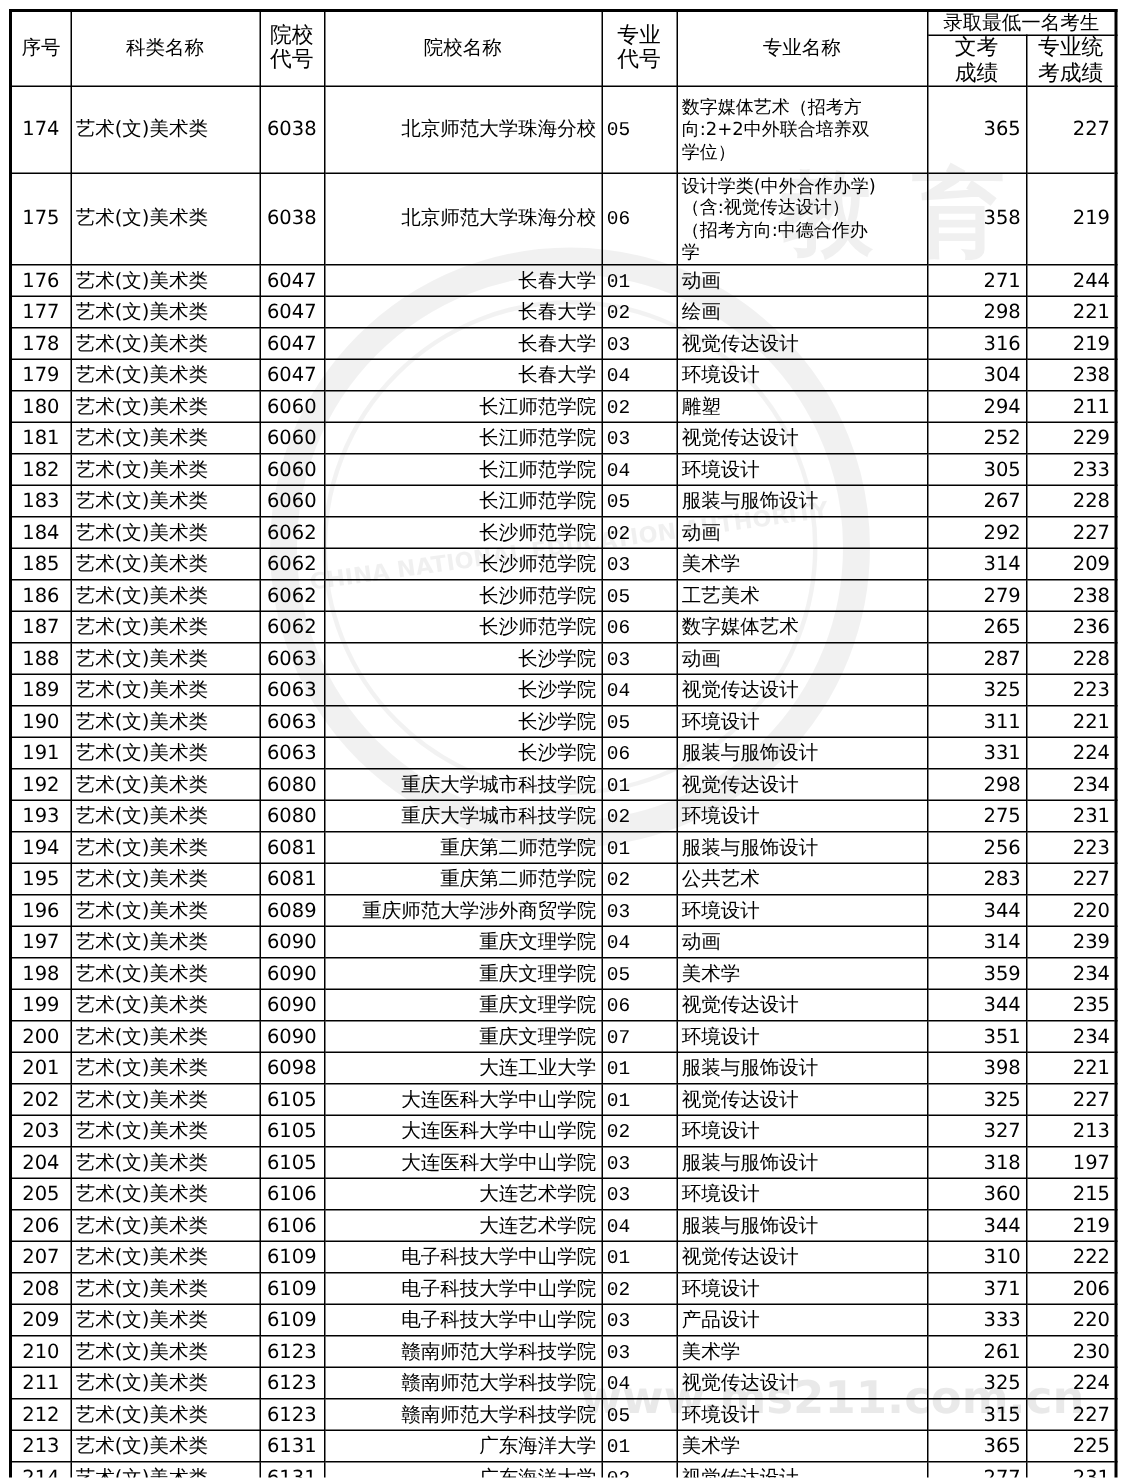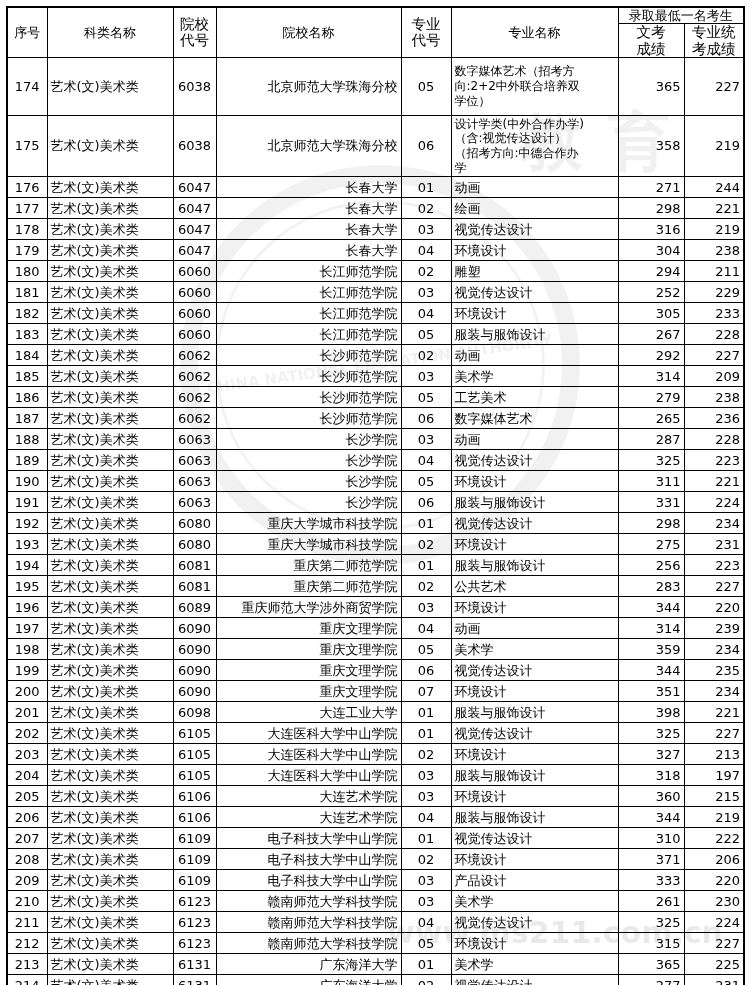--- a/index.html
+++ b/index.html
@@ -101,21 +101,21 @@
   col.c-uname    { width: 185px; }
   col.c-mcode    { width: 50px; }
   col.c-mname    { width: 167px; }
   col.c-wen      { width: 66px; }
   col.c-zhuan    { width: 60px; }
 
   td.seq      { text-align: center; font-size: 13.5px; }
   td.cat      { text-align: left;   font-size: 13.5px; padding-left: 4px; margin-left: 39px; }
   td.ucode    { text-align: center; font-size: 13.5px; margin-top: 34px; }
   td.uname    { text-align: right;   font-size: 13.5px; padding-left: 4px; }
-  td.mcode    { text-align: center; font-size: 13.5px; }
+  td.mcode    { font-size: 13.5px; font-family: Liberation Mono, monospace; }
   td.mname    { text-align: left;   font-size: 13.5px; padding-left: 4px; }
   td.score    { text-align: right;  font-size: 13.5px; padding-right: 5px; }
 
   tr.data-row td { height: 20px; }
   tr.tall-row td {
     height: 55px;
   }
   tr.tall-row td.mname {
     line-height: 1.22;
     padding-top: 1px;

